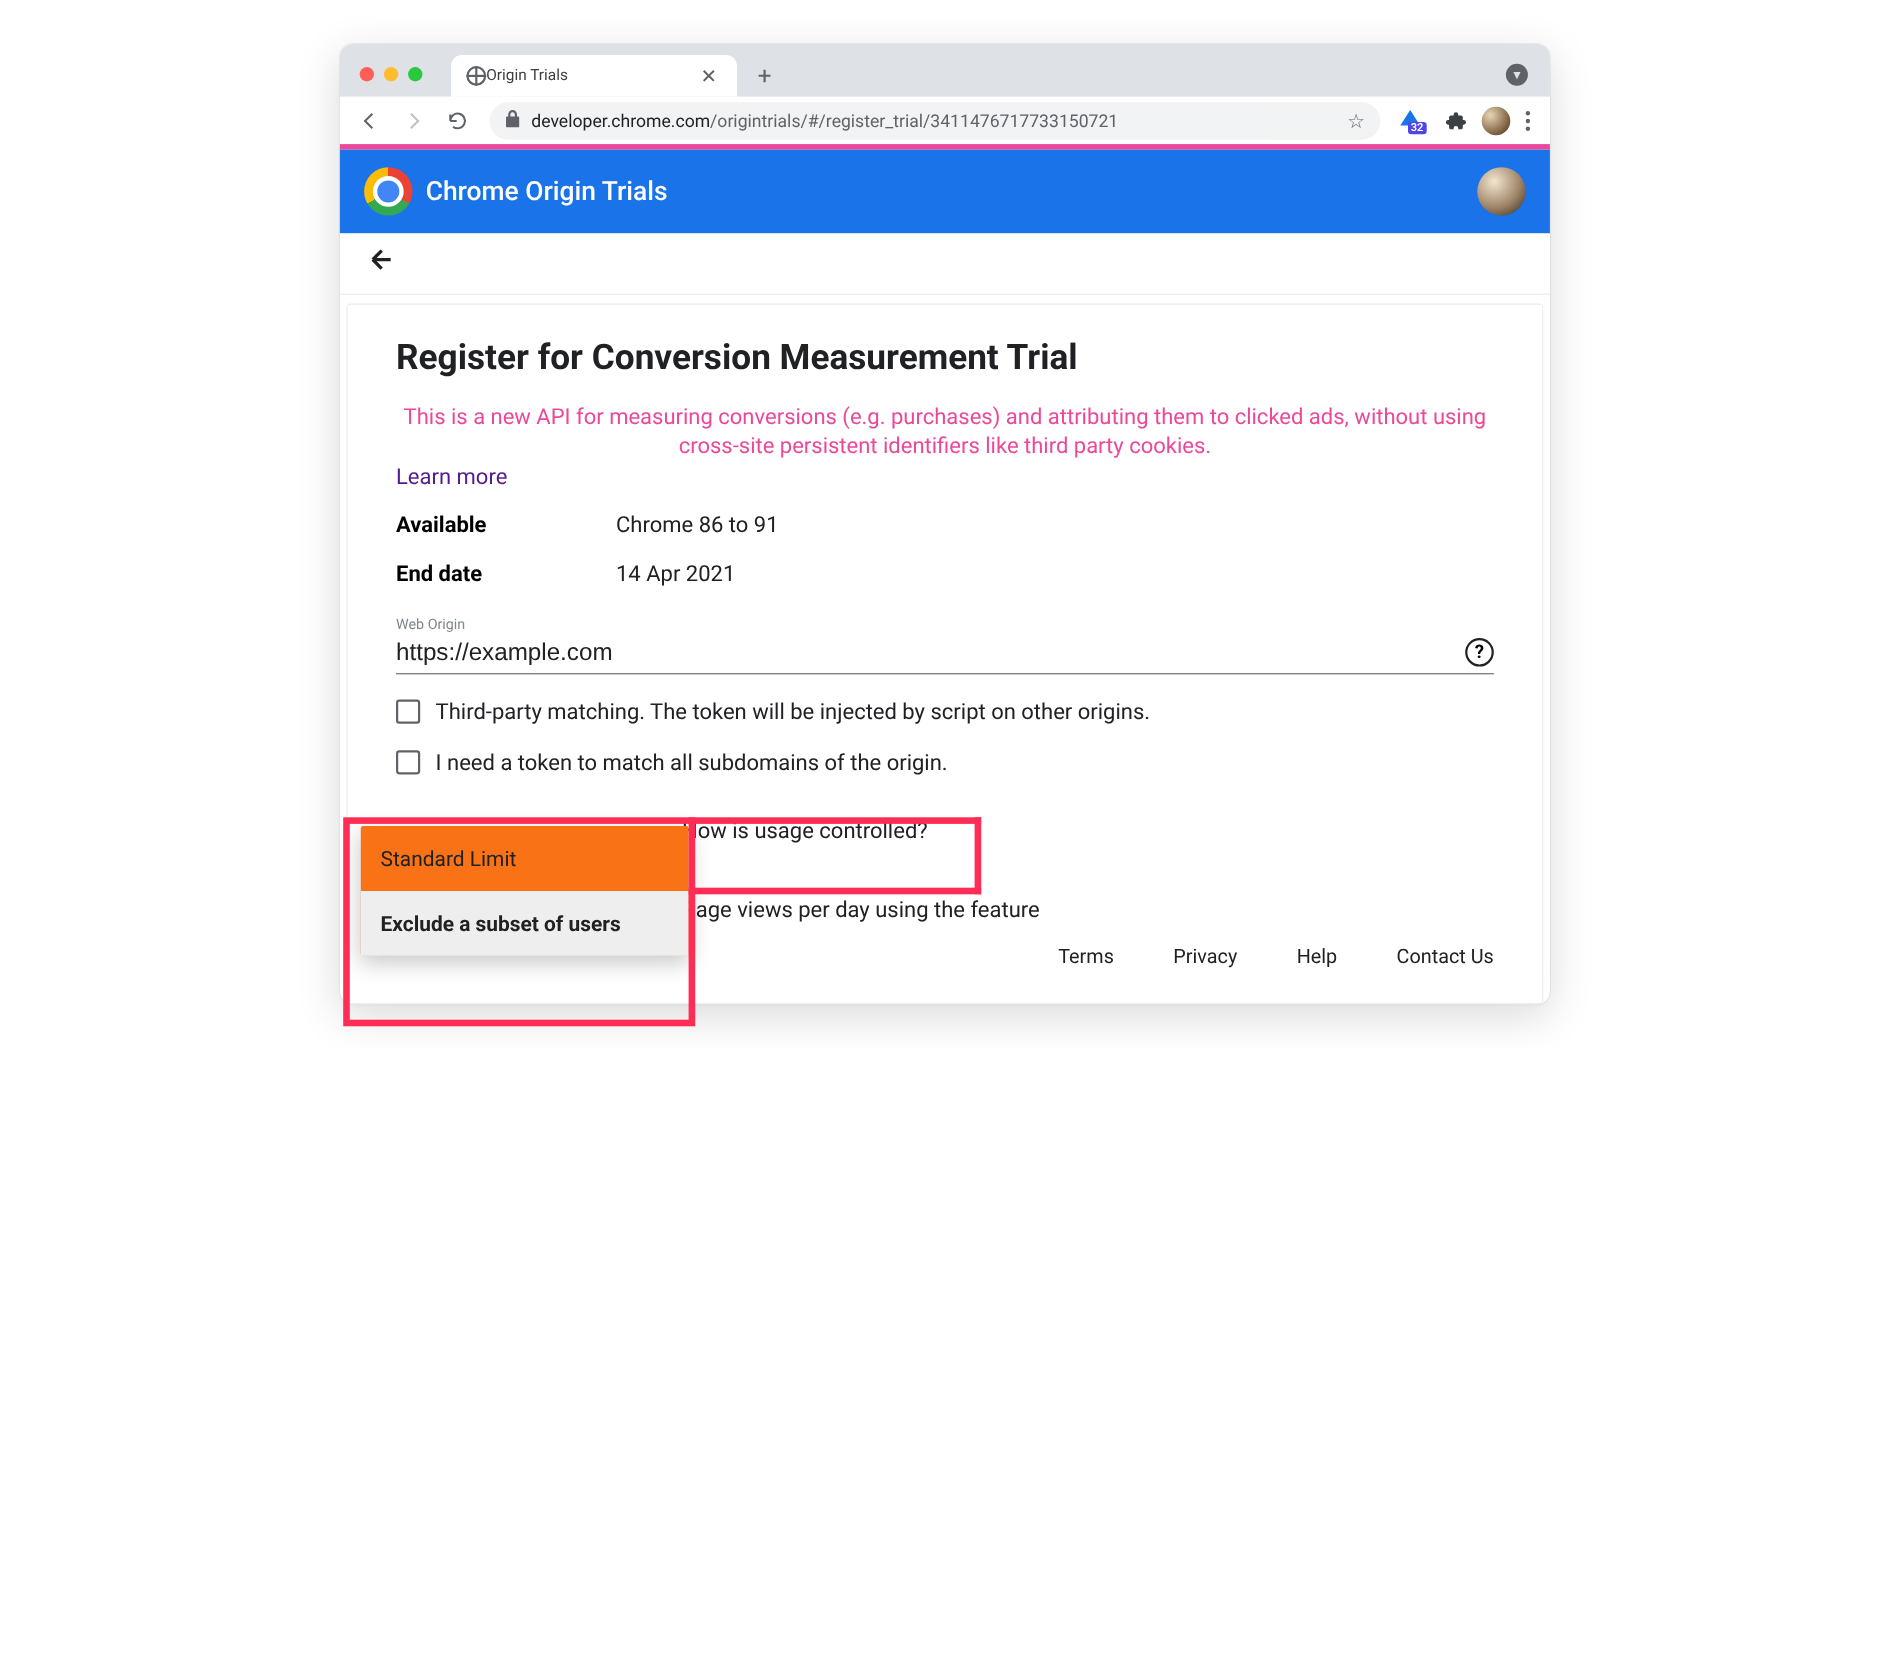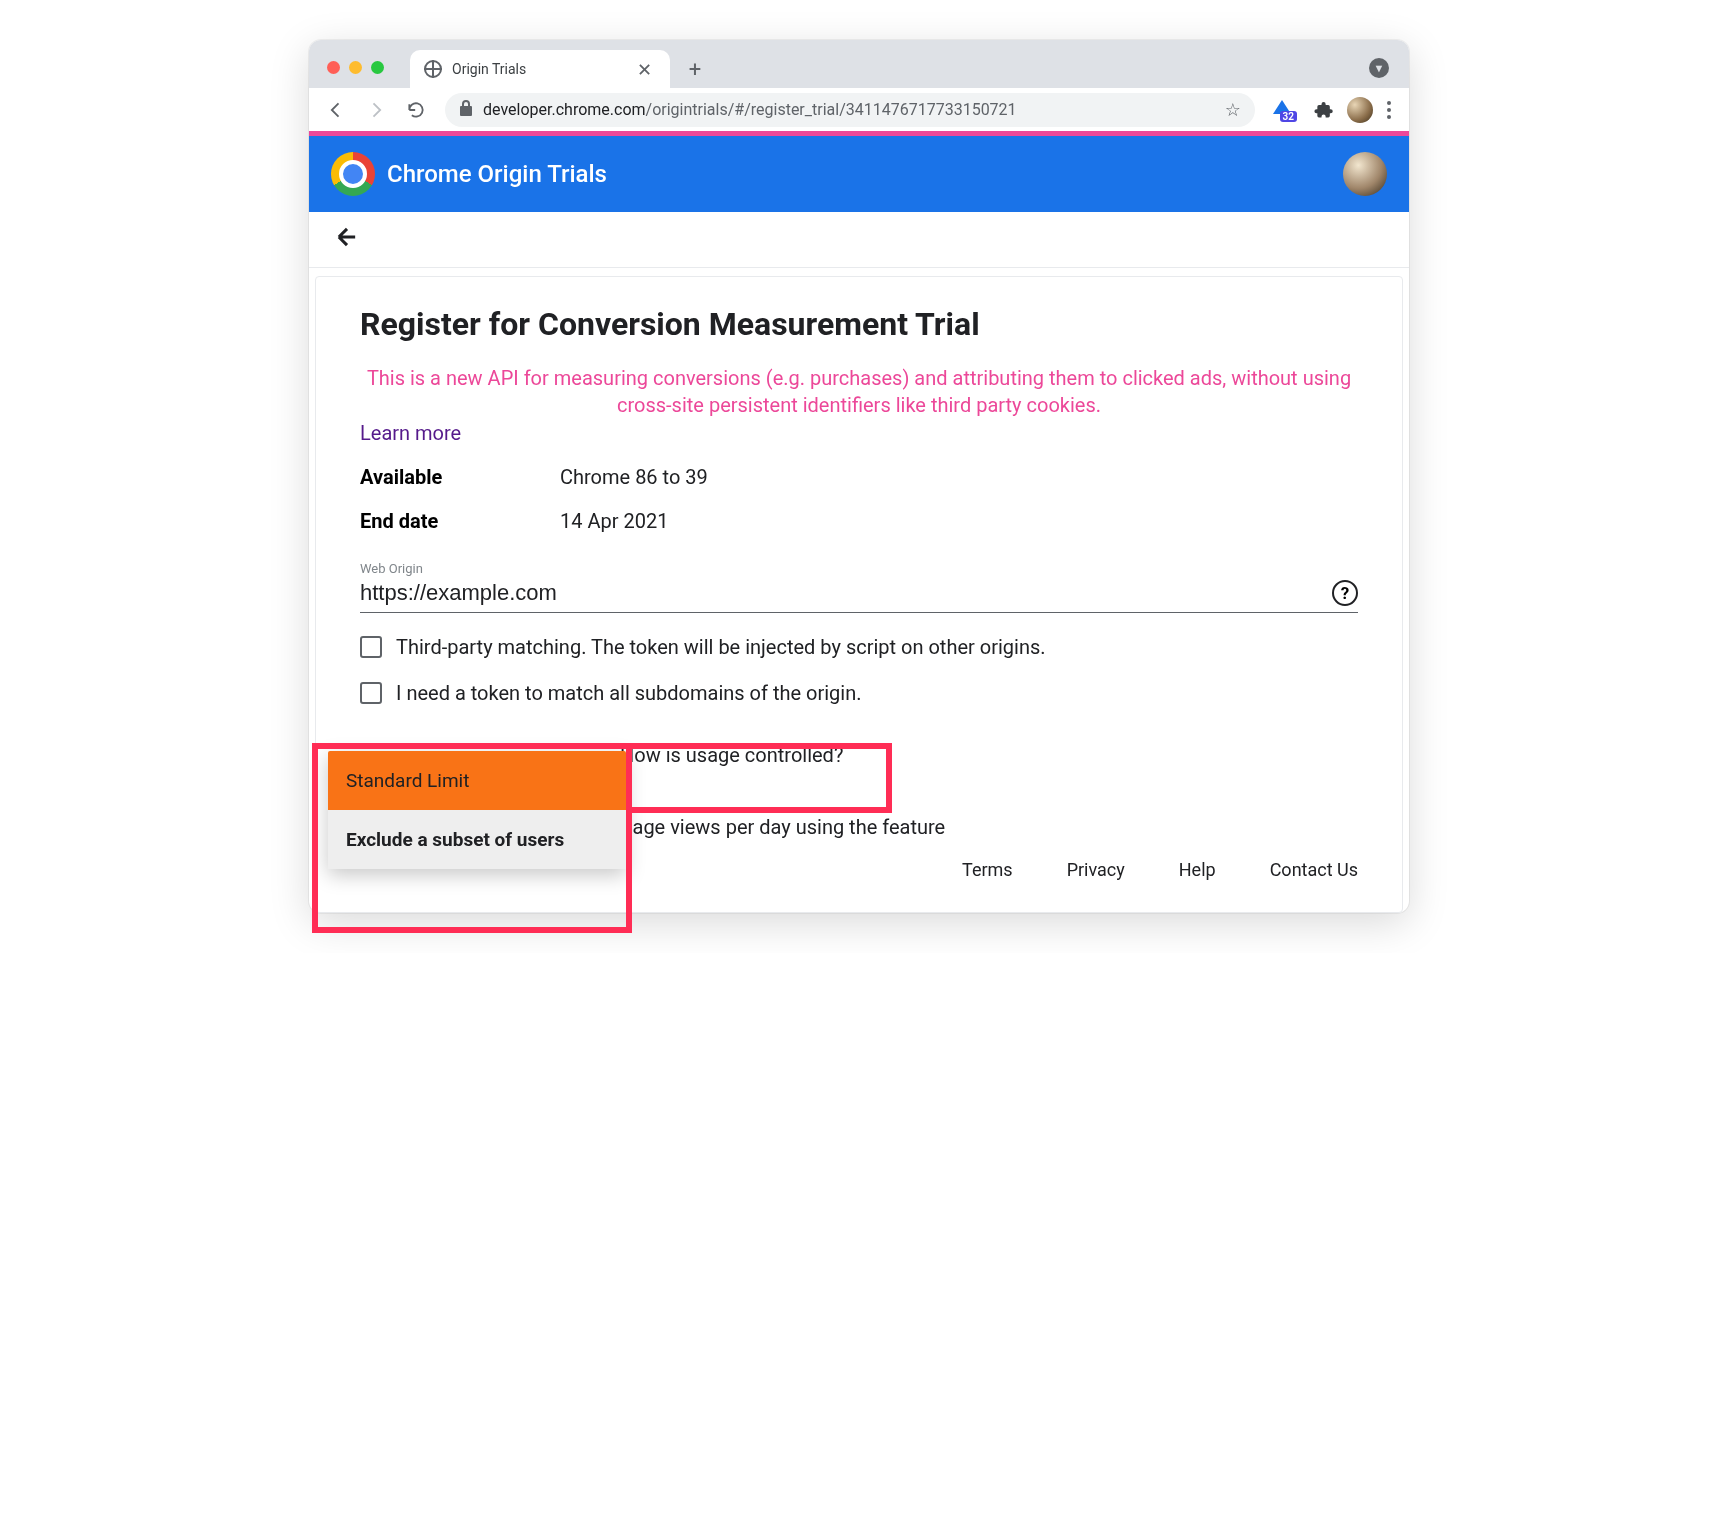--- a/index.html
+++ b/index.html
@@ -39,21 +39,20 @@
     .tl-yellow { background: #febc2e; }
     .tl-green { background: #28c840; }
     .tab {
       background: #fff;
       height: 38px;
       border-top-left-radius: 10px;
       border-top-right-radius: 10px;
       display: flex;
       align-items: center;
       padding: 0 14px;
-      gap: 10px;
       min-width: 260px;
       margin-left: 18px;
       position: relative;
     }
     .tab-favicon {
       width: 18px; height: 18px; border-radius: 50%;
       border: 2px solid #5f6368;
       position: relative;
       flex-shrink: 0;
     }
@@ -290,21 +289,21 @@
     </span>
   </div>
 
   <div class="card">
     <h1 class="card-heading">Register for Conversion Measurement Trial</h1>
     <p class="card-desc">This is a new API for measuring conversions (e.g. purchases) and attributing them to clicked ads, without using cross-site persistent identifiers like third party cookies.</p>
     <a class="learn-more">Learn more</a>
 
     <div class="info-row">
       <span class="info-label">Available</span>
-      <span class="info-value">Chrome 86 to 39</span>
+      <span class="info-value">Chrome 86 to 91</span>
     </div>
     <div class="info-row">
       <span class="info-label">End date</span>
       <span class="info-value">14 Apr 2021</span>
     </div>
 
     <div class="input-group">
       <label class="input-label">Web Origin</label>
       <div class="input-row">
         <input class="text-input" value="https://example.com" style="">

